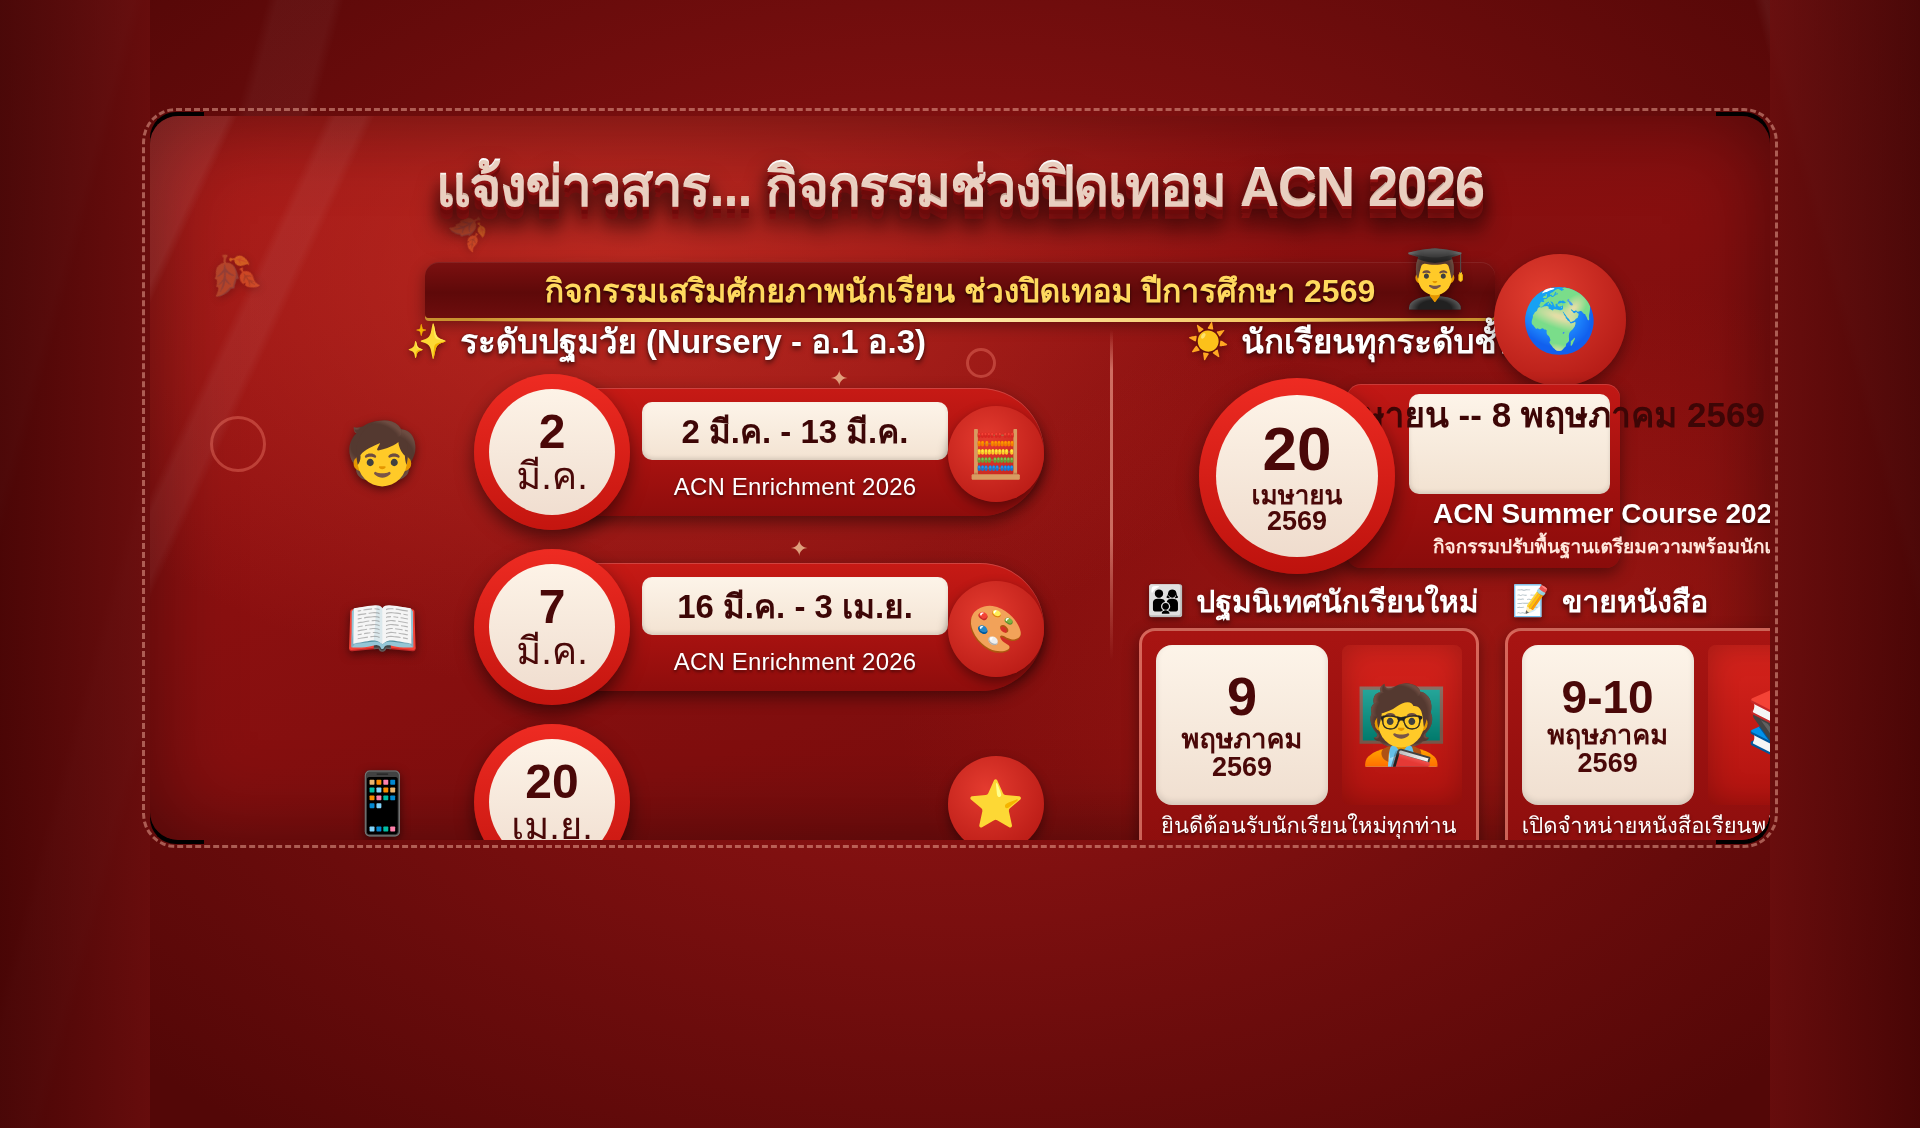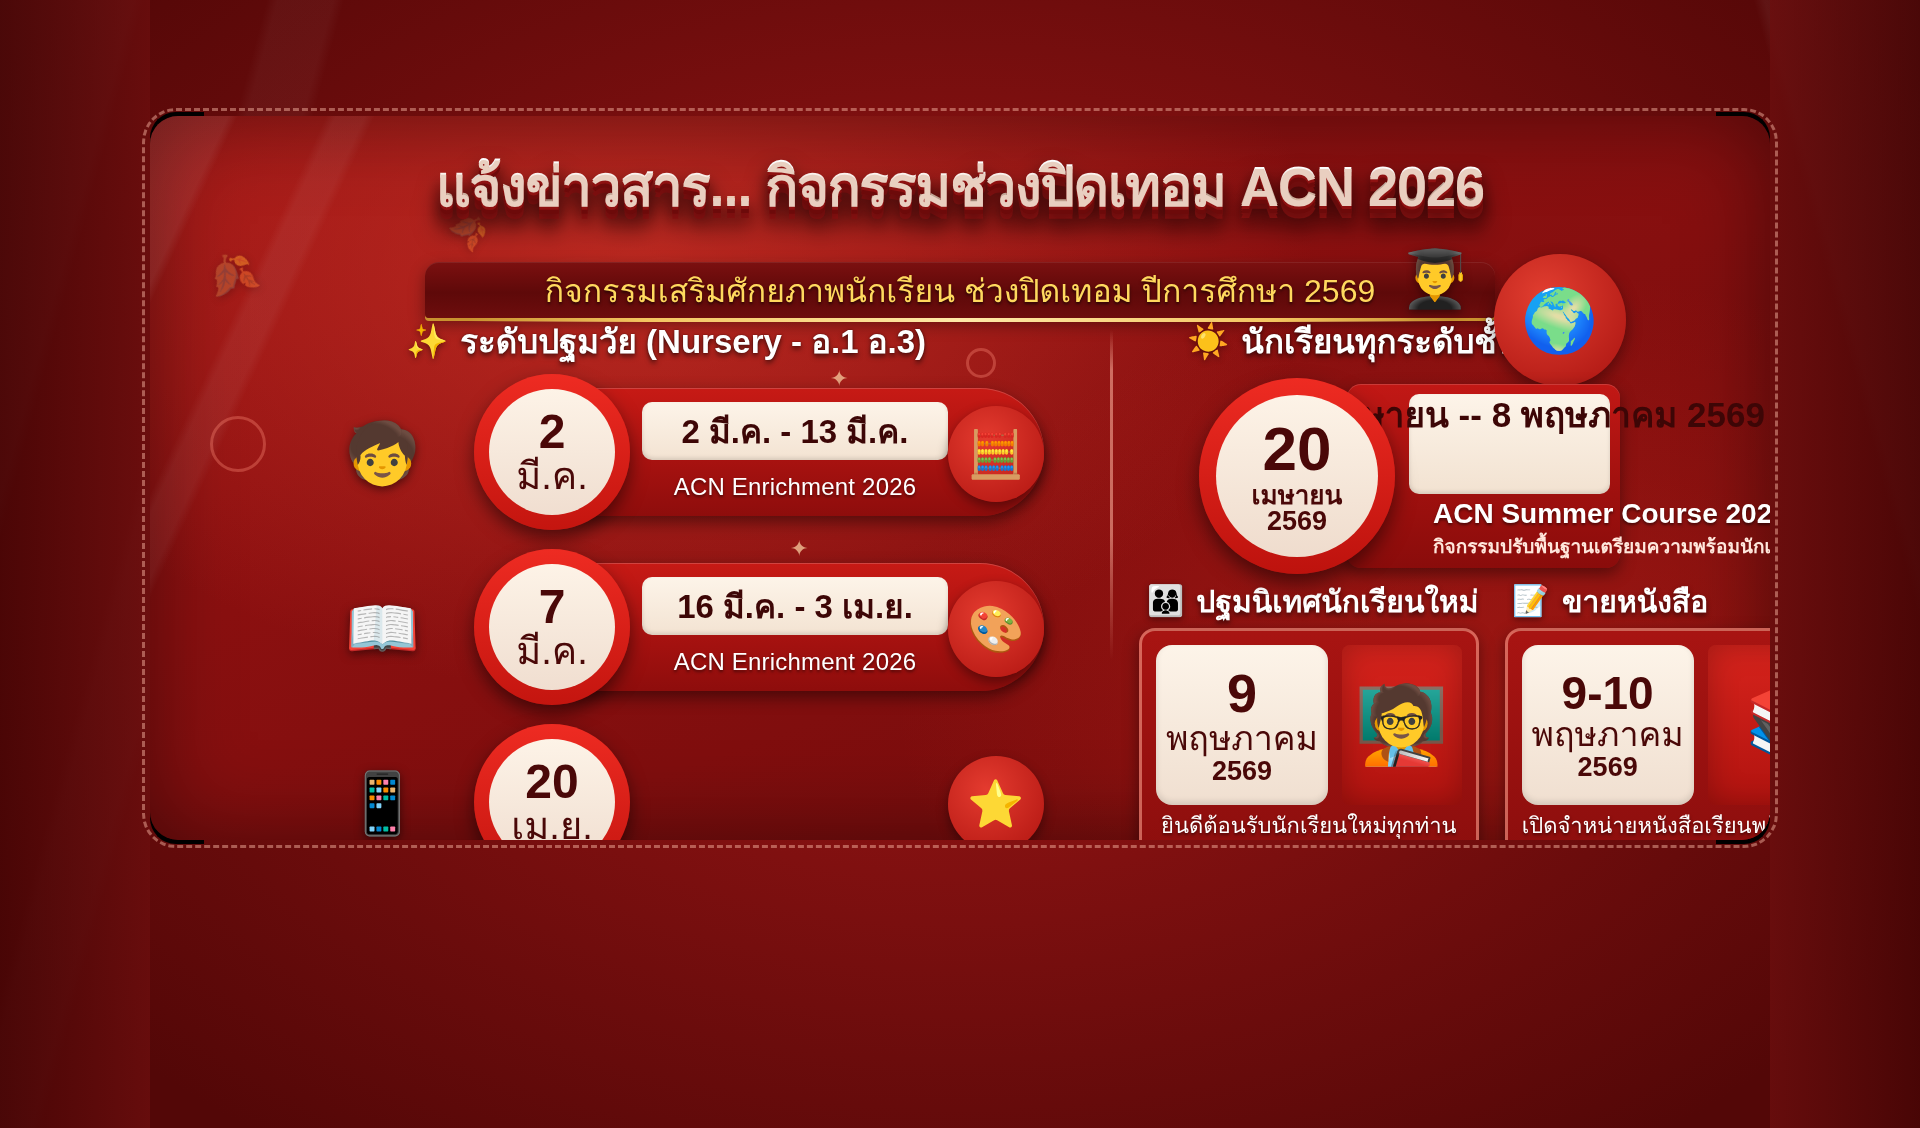--- a/index.html
+++ b/index.html
@@ -80,21 +80,21 @@
     border-radius:14px 14px 4px 4px;
     background:linear-gradient(180deg,#7c1010 0%,#5e0909 55%,#6d0d0d 100%);
     box-shadow:0 3px 0 #c9922f, 0 6px 16px rgba(0,0,0,.4), inset 0 1px 0 rgba(255,255,255,.08);
   }
   .subtitle-band::after{
     content:"";position:absolute;left:4%;right:4%;bottom:-4px;height:4px;
     background:linear-gradient(90deg,transparent,#f3c560 18%,#ffe9a8 50%,#f3c560 82%,transparent);
     border-radius:3px;
   }
   .subtitle{
-    font-size:32px;font-weight:normal;color:#ffd95e;
+    font-size:32px;font-weight:bold;color:#ffd95e;
     text-shadow:0 2px 3px rgba(0,0,0,.6);
     white-space:nowrap;
   }
 
   
   .columns{position:absolute;left:178px;right:150px;top:196px;bottom:6px;display:flex;gap:0;}
   .col-left{width:762px;position:relative;}
   .divider{width:3px;margin:18px 26px 0 20px;background:linear-gradient(180deg,transparent,rgba(255,180,160,.55) 12%,rgba(255,180,160,.55) 62%,transparent);height:330px;}
   .col-right{flex:1;position:relative;}
 
@@ -223,21 +223,21 @@
   .b-body{flex:1;display:flex;gap:14px;}
   .b-date{
     width:172px;border-radius:16px;
     background:linear-gradient(180deg,#fdf4e9,#f0dfd0);
     display:flex;flex-direction:column;align-items:center;justify-content:center;line-height:1.05;
     box-shadow:inset 0 -3px 6px rgba(0,0,0,.12);
     flex:0 0 auto;
   }
   .bd-num{font-size:54px;font-weight:bold;color:#4a0808;}
   .bd-num.narrow{font-size:46px;}
-  .bd-m{font-size:34px;font-weight:normal;color:#4a0808;}
+  .bd-m{font-size:27px;font-weight:bold;color:#4a0808;}
   .bd-y{font-size:27px;font-weight:bold;color:#4a0808;}
   .b-illus{
     flex:1;border-radius:8px;
     background:linear-gradient(180deg,#d6231c,#b1130f);
     display:flex;align-items:center;justify-content:center;
     font-size:76px;
     box-shadow:inset 0 0 30px rgba(0,0,0,.25);
   }
   .b-foot{height:40px;display:flex;align-items:center;justify-content:center;}
   .b-foot span{font-size:22px;font-weight:normal;color:#fff;text-shadow:0 2px 3px rgba(0,0,0,.5);white-space:nowrap;}

